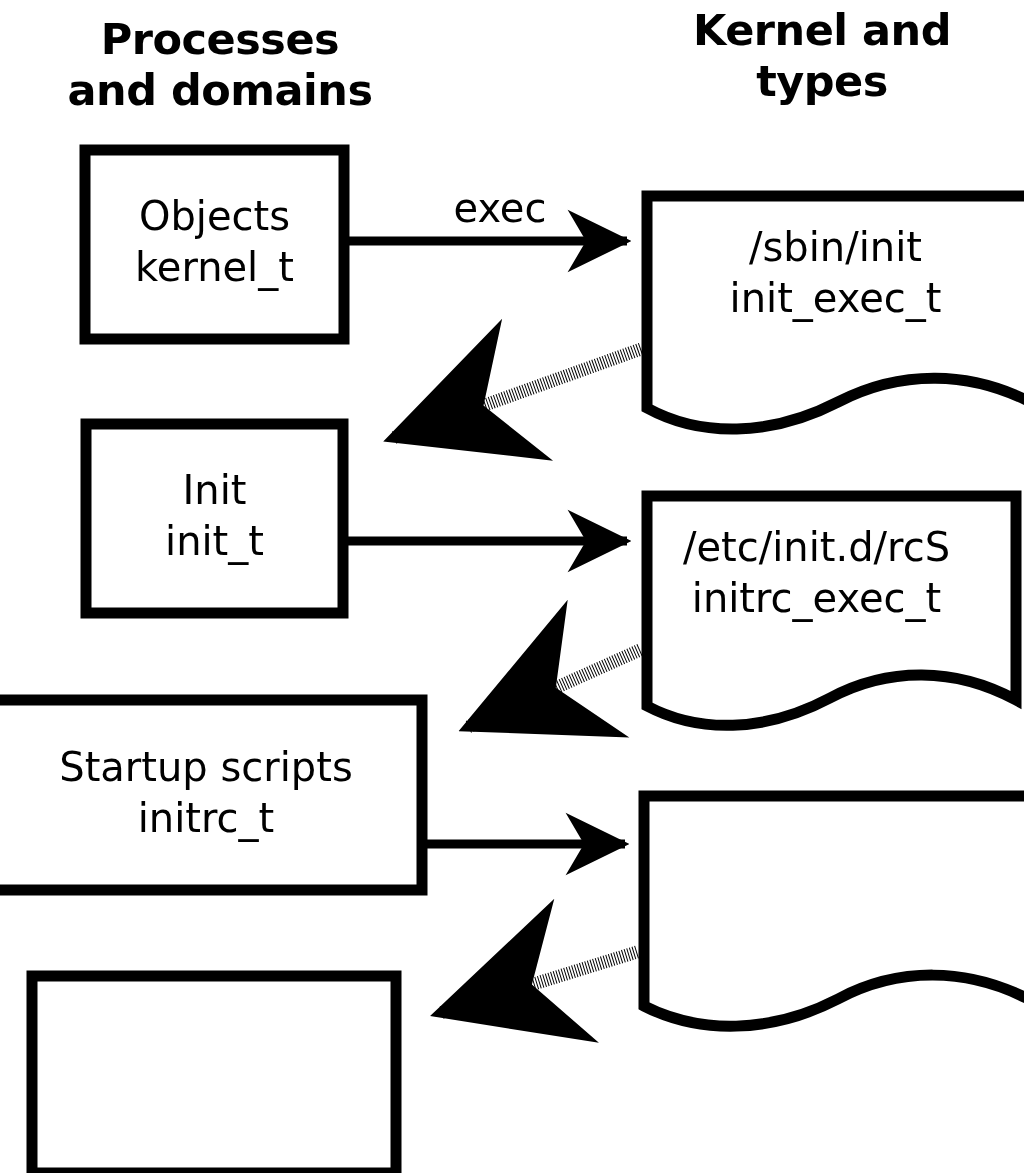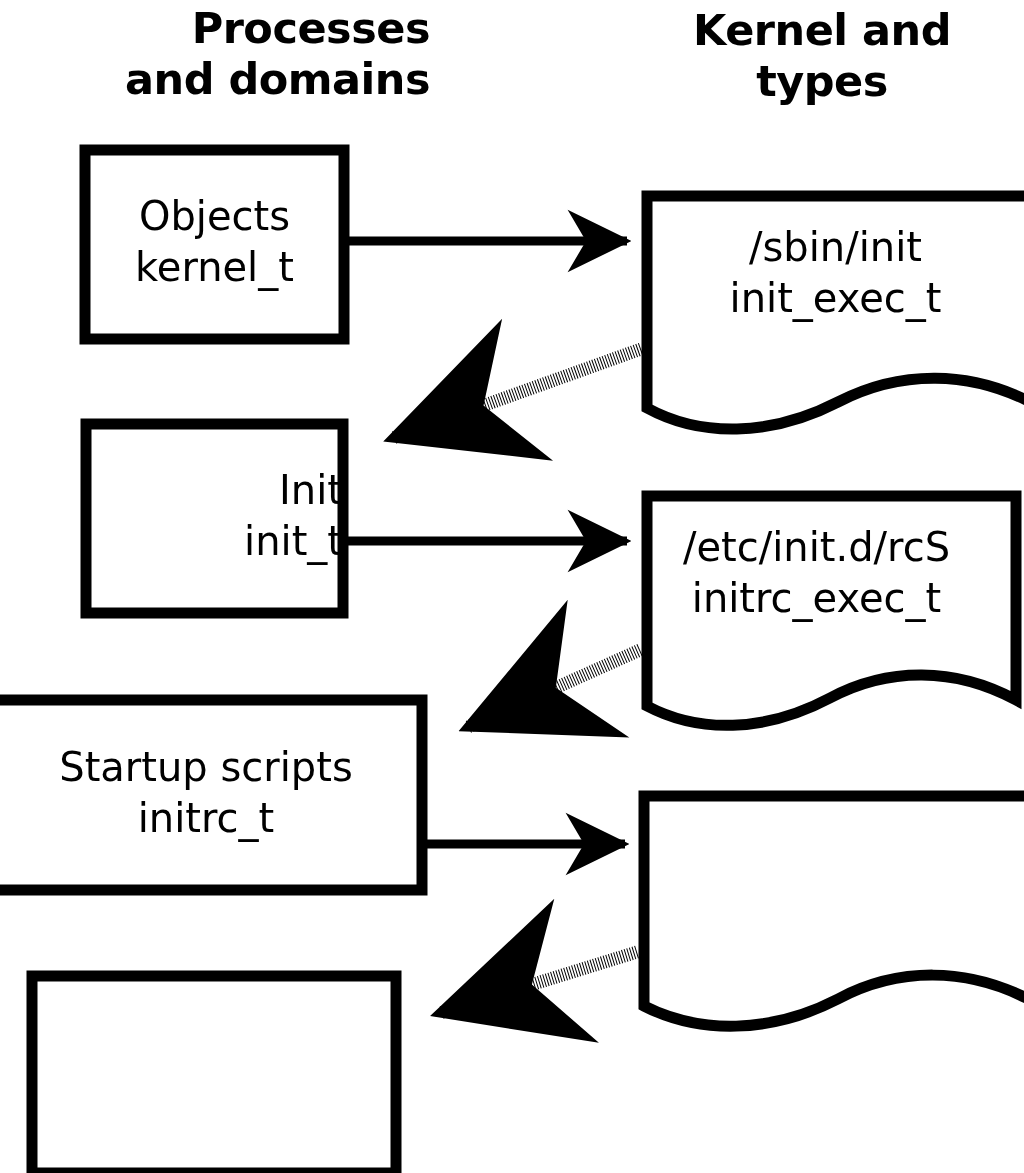--- a/index.html
+++ b/index.html
@@ -28,21 +28,21 @@
     position: absolute;
     font-family: "DejaVu Sans", sans-serif;
     font-weight: bold;
     font-size: 43px;
     line-height: 1.18;
     text-align: center;
     color: #000000;
     letter-spacing: -0.5px;
     white-space: pre-line;
   }
-  #hdr-left  { left: 10px;  top: 3px;  width: 420px; text-align: right; }
+  #hdr-left  { left: 10px;  top: 14px;  width: 420px; }
   #hdr-right { left: 620px; top: 5px;  width: 404px; }
 
   .node-label {
     position: absolute;
     font-family: "DejaVu Sans", sans-serif;
     font-weight: normal;
     font-size: 40px;
     line-height: 1.28;
     text-align: center;
     color: #000000;
@@ -134,30 +134,31 @@
     </g>
   </svg>
 
   <div class="col-header" id="hdr-left">Processes
 and domains</div>
   <div class="col-header" id="hdr-right">Kernel and
 types</div>
 
   <div class="node-label" style="left:85px; top:191px; width:259px;">Objects
 kernel_t</div>
-  <div class="node-label" style="left:86px; top:465px; width:257px;text-align:right;">Init
+  <div class="node-label" style="left:86px; top:465px; width:257px;">Init
 init_t</div>
   <div class="node-label" style="left:-10px; top:742px; width:432px;">Startup scripts
 initrc_t</div>
 
   <div class="node-label" style="left:647px; top:222px; width:377px;">/sbin/init
 init_exec_t</div>
   <div class="node-label" style="left:632px; top:522px; width:369px;">/etc/init.d/rcS
 initrc_exec_t</div>
 
+  <div class="edge-label" style="left:400px; top:185px; width:200px;">exec</div>
 
   <div class="hit" style="left:85px;  top:150px;  width:259px; height:189px;"></div>
   <div class="hit" style="left:86px;  top:424px;  width:257px; height:189px;"></div>
   <div class="hit" style="left:0px;   top:700px;  width:422px; height:190px;"></div>
   <div class="hit" style="left:32px;  top:976px;  width:364px; height:192px;"></div>
   <div class="hit" style="left:647px; top:196px;  width:377px; height:212px;"></div>
   <div class="hit" style="left:647px; top:496px;  width:369px; height:210px;"></div>
   <div class="hit" style="left:644px; top:796px;  width:380px; height:210px;"></div>
 
 </div>

